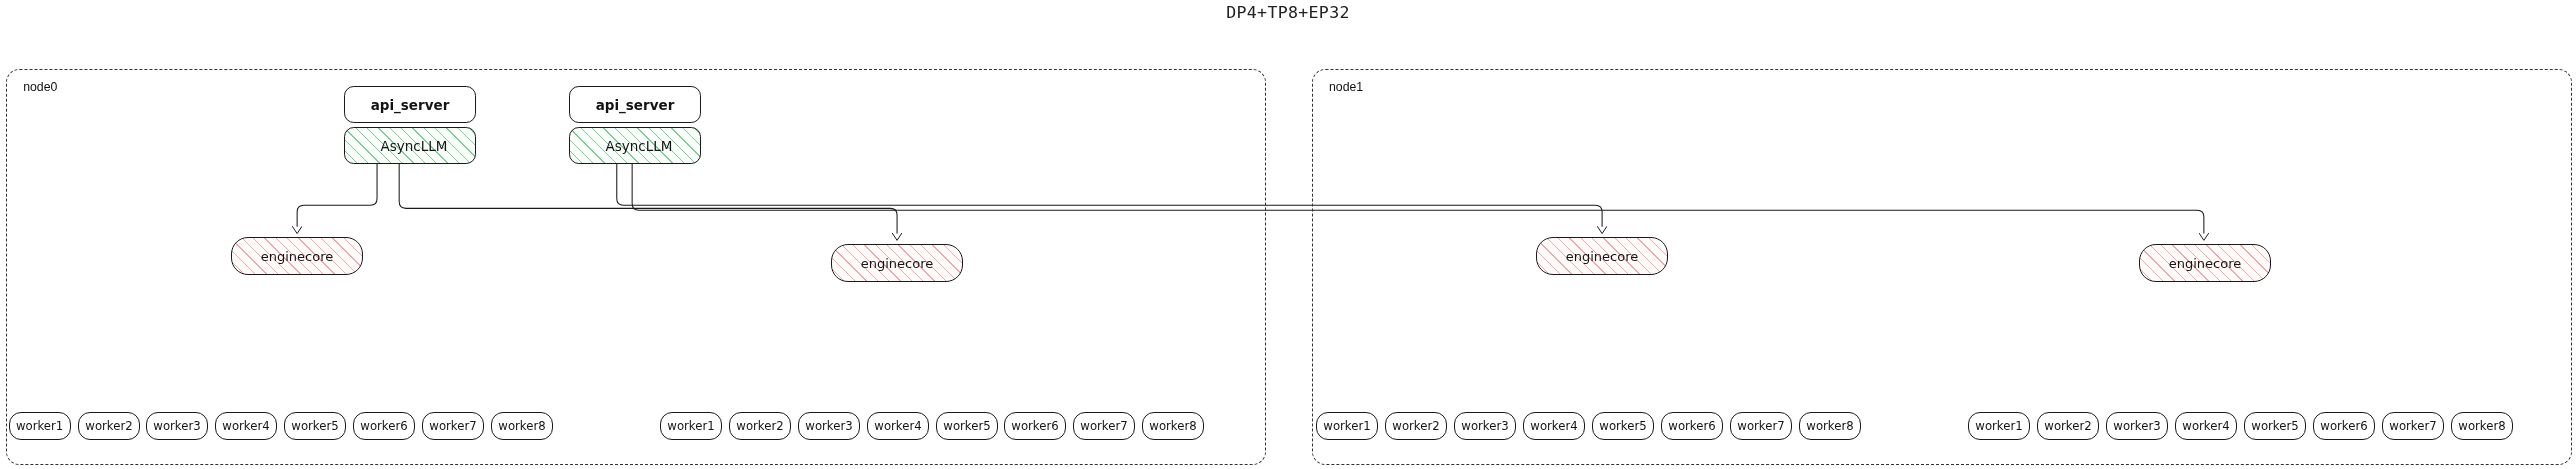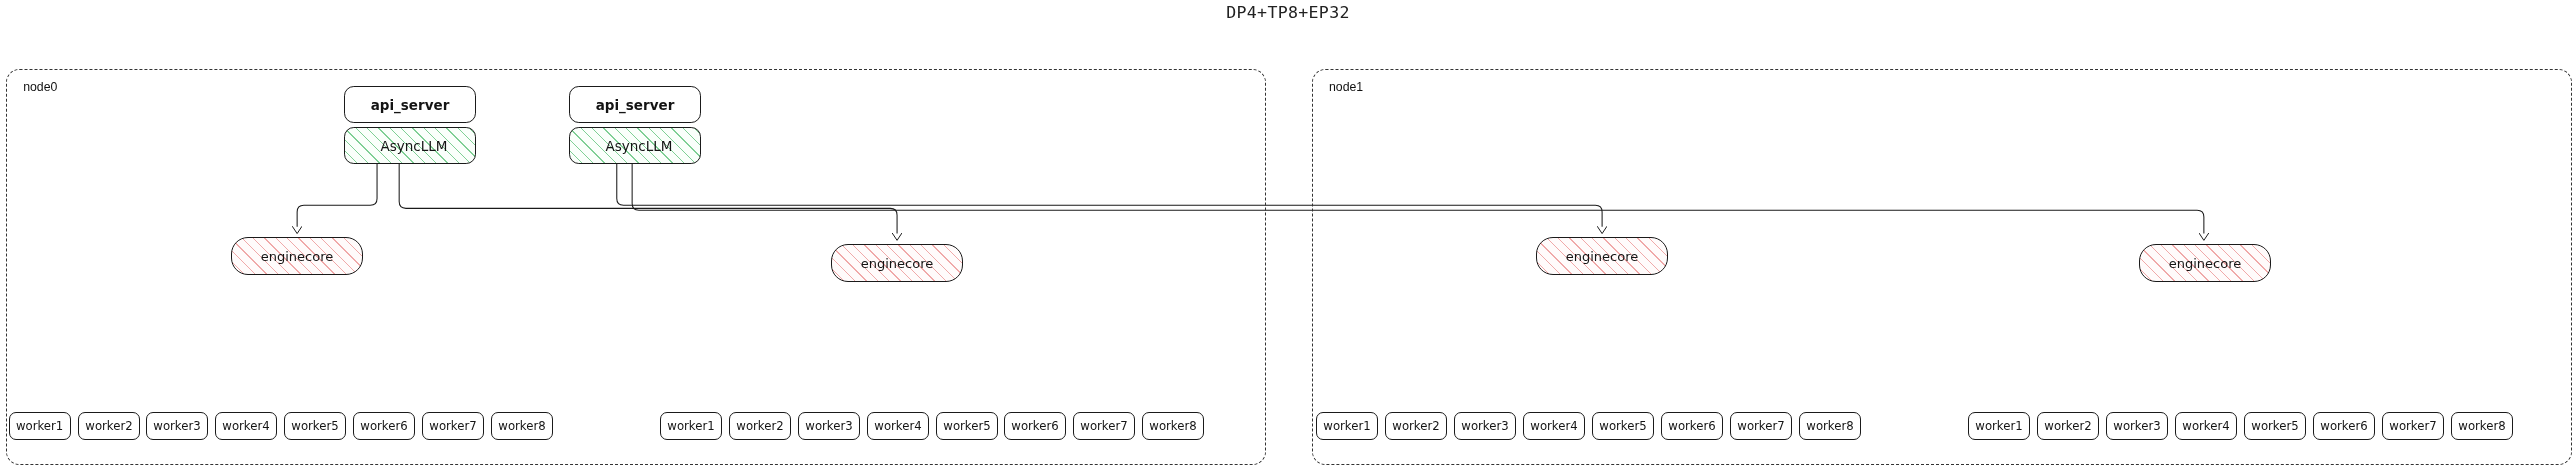--- a/index.html
+++ b/index.html
@@ -81,21 +81,21 @@
       45deg,
       #f0a9a9 0px,
       #f0a9a9 0.9px,
       rgba(255,255,255,0) 0.9px,
       rgba(255,255,255,0) 8px
     );
     justify-content: center;
   }
   .box-worker {
     background: #ffffff;
-    border-radius: 7px;
+    border-radius: 12px;
     font-size: 11.7px;
     border-width: 1.5px;
   }
   .box-label {
     position: relative;
     z-index: 2;
     padding: 0 2.5px;
   }
   #wires {
     position: absolute;

